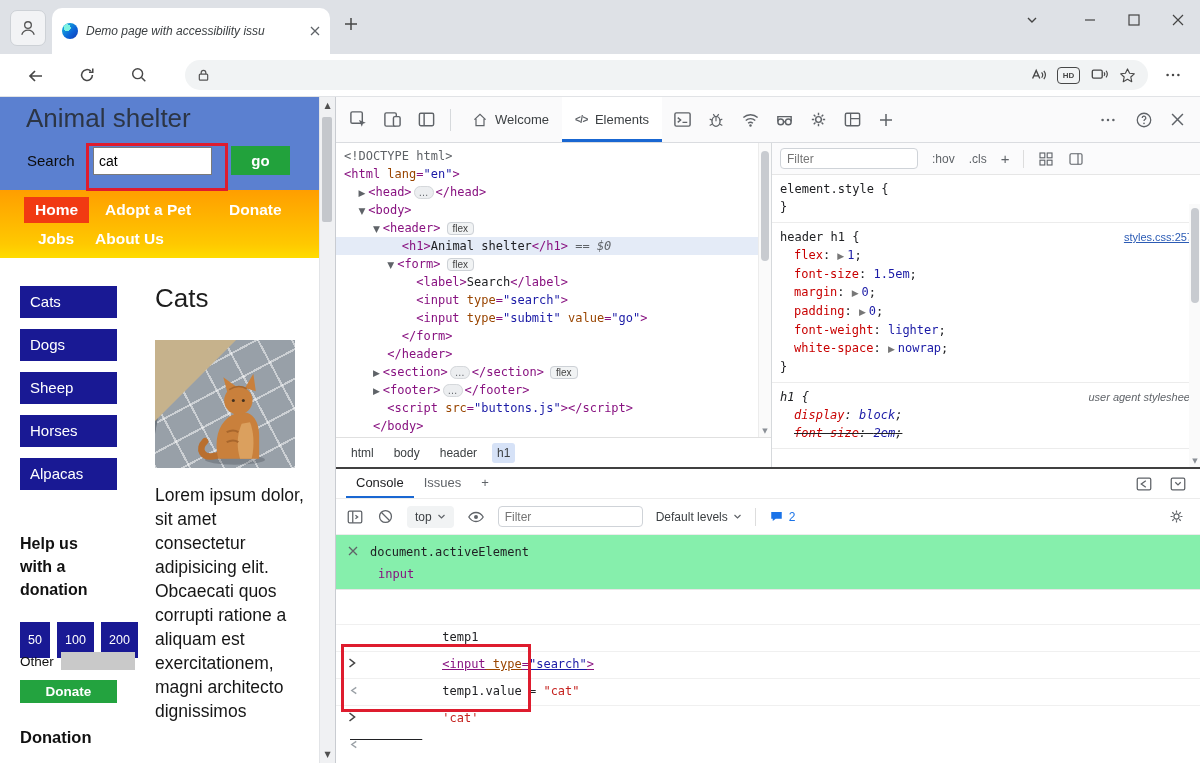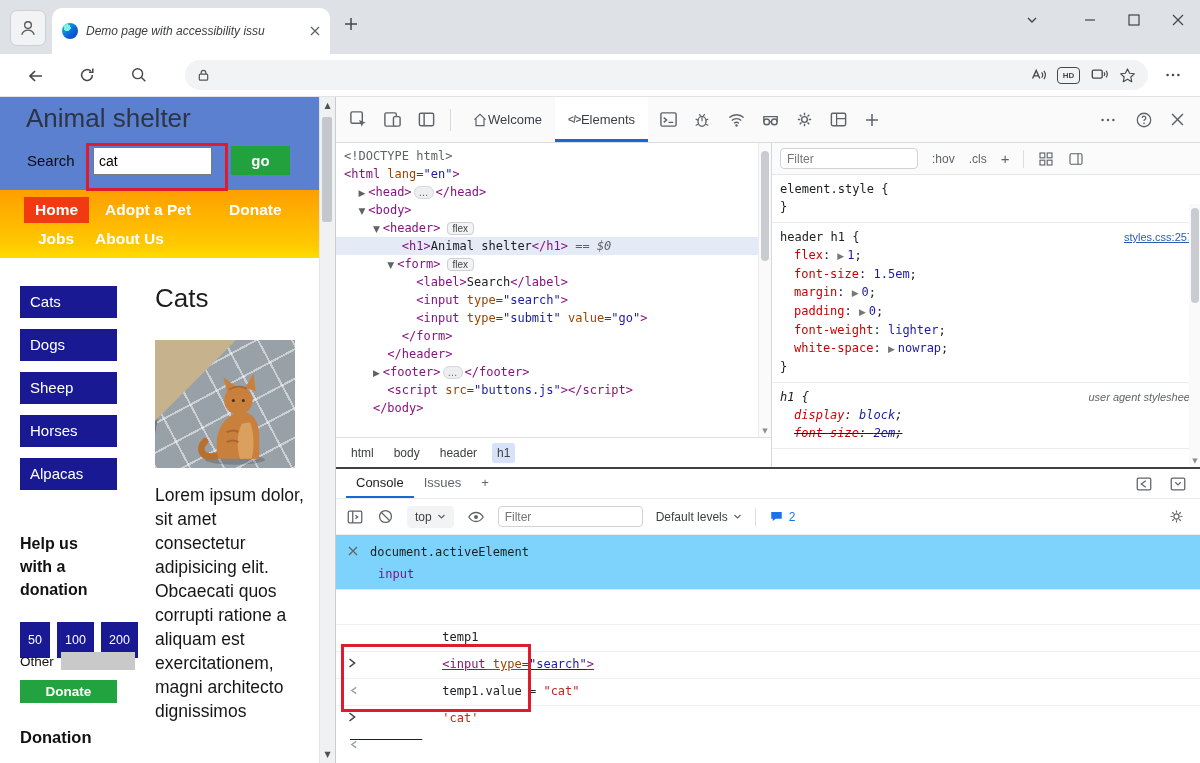--- a/index.html
+++ b/index.html
@@ -75,21 +75,21 @@
   .page-scroll{position:absolute;right:0;top:0;width:16px;height:666px;background:#f0f1f3;border-left:1px solid #e2e4e7;box-sizing:border-box;}
   .scroll-arrow{position:absolute;left:0;width:100%;text-align:center;font-size:8px;color:#505050;font-family:"DejaVu Sans",sans-serif;}
   .page-thumb{position:absolute;left:2px;top:20px;width:10px;height:105px;background:#c4c7cc;border-radius:2px;}
 
   
   .devtools{position:absolute;left:335px;top:97px;width:865px;height:666px;background:#fff;border-left:1px solid #c9ccd1;box-sizing:border-box;}
   .dt-toolbar{position:absolute;left:0;top:0;width:100%;height:46px;background:#fafafb;border-bottom:1px solid #dadce0;
     display:flex;align-items:center;box-sizing:border-box;padding-left:12px;}
   .dtb-ic{width:20px;height:20px;display:flex;align-items:center;justify-content:center;margin-right:14px;}
   .dtb-sep{width:1px;height:22px;background:#d6d9dc;margin:0 8px 0 0;}
-  .dt-tab{height:100%;display:flex;align-items:center;padding:0 13px;font-size:13px;color:#3c4043;
+  .dt-tab{height:100%;display:flex;align-items:center;gap:7px;padding:0 13px;font-size:13px;color:#3c4043;
     border-bottom:3px solid transparent;box-sizing:border-box;padding-top:3px;}
   .dt-tab.active{background:#fff;border-bottom-color:#1967d2;}
   .code-glyph{font-size:10px;font-weight:bold;color:#5f6368;letter-spacing:-0.5px;}
   .dt-right{margin-left:auto;display:flex;gap:18px;padding-right:16px;align-items:center;}
 
   .elements-tree{position:absolute;left:0;top:46px;width:435px;height:294px;overflow:hidden;padding-top:4px;box-sizing:border-box;}
   .tree-row{white-space:pre;font-family:"DejaVu Sans Mono",monospace;font-size:12px;line-height:18px;height:18px;
     padding-left:8px;overflow:hidden;}
   .tree-row.sel{background:#e4ebf7;}
   .tk-doc{color:#5f6368;}
@@ -147,21 +147,21 @@
     font-size:13px;color:#5f6368;box-sizing:border-box;}
   .ctab{height:100%;display:flex;align-items:center;padding:0 10px;border-bottom:2px solid transparent;box-sizing:border-box;}
   .ctab.active{color:#202124;border-bottom-color:#1967d2;}
   .ctabs-right{margin-left:auto;display:flex;gap:16px;padding-right:14px;}
   .console-toolbar{height:36px;display:flex;align-items:center;gap:13px;padding:0 10px;border-bottom:1px solid #ececec;box-sizing:border-box;}
   .dd{display:flex;align-items:center;gap:5px;font-size:12px;color:#3c4043;}
   .dd.boxed{background:#f1f3f4;border-radius:4px;height:22px;padding:0 8px;}
   .count-bubble{display:flex;align-items:center;gap:5px;color:#1a73e8;font-size:12px;}
   .ct-gear{margin-left:auto;}
   .messages{font-family:"DejaVu Sans Mono",monospace;font-size:12px;color:#202124;}
-  .live-block{position:relative;padding:6px 0 4px;border-bottom:1px solid #e6e6e6;background:#7dd3fc;}
+  .live-block{position:relative;padding:6px 0 4px;border-bottom:1px solid #e6e6e6;background:#86efac;}
   .live-row1{padding-left:34px;line-height:22px;position:relative;}
   .live-x{position:absolute;left:12px;top:5px;}
   .live-row2{padding-left:42px;line-height:22px;}
   .msg-gap{height:8px;}
   .crow{position:relative;height:26px;line-height:26px;padding-left:34px;border-bottom:1px solid #f0f0f0;white-space:pre;}
   .crow .chev{position:absolute;left:12px;top:8px;}
   .crow .retchev{position:absolute;left:14px;top:9px;}
   .linkish span{text-decoration:underline;}
 
   
@@ -439,20 +439,21 @@
       <div class="tree-row"><span class="tk-ind">  </span><span class="tk-arr">▶ </span><span class="tk-tag">&lt;head&gt;</span><span class="tk-ell">…</span><span class="tk-tag">&lt;/head&gt;</span></div>
       <div class="tree-row"><span class="tk-ind">  </span><span class="tk-arr">▼ </span><span class="tk-tag">&lt;body&gt;</span></div>
       <div class="tree-row"><span class="tk-ind">    </span><span class="tk-arr">▼ </span><span class="tk-tag">&lt;header&gt;</span><span class="tk-badge">flex</span></div>
       <div class="tree-row sel"><span class="tk-ind">        </span><span class="tk-tag">&lt;h1&gt;</span><span class="tk-txt">Animal shelter</span><span class="tk-tag">&lt;/h1&gt;</span><span class="tk-eq"> == $0</span></div>
       <div class="tree-row"><span class="tk-ind">      </span><span class="tk-arr">▼ </span><span class="tk-tag">&lt;form&gt;</span><span class="tk-badge">flex</span></div>
       <div class="tree-row"><span class="tk-ind">          </span><span class="tk-tag">&lt;label&gt;</span><span class="tk-txt">Search</span><span class="tk-tag">&lt;/label&gt;</span></div>
       <div class="tree-row"><span class="tk-ind">          </span><span class="tk-tag">&lt;input</span><span class="tk-attr"> type</span><span class="tk-tag">=</span><span class="tk-val">"search"</span><span class="tk-tag">&gt;</span></div>
       <div class="tree-row"><span class="tk-ind">          </span><span class="tk-tag">&lt;input</span><span class="tk-attr"> type</span><span class="tk-tag">=</span><span class="tk-val">"submit"</span><span class="tk-attr"> value</span><span class="tk-tag">=</span><span class="tk-val">"go"</span><span class="tk-tag">&gt;</span></div>
       <div class="tree-row"><span class="tk-ind">        </span><span class="tk-tag">&lt;/form&gt;</span></div>
       <div class="tree-row"><span class="tk-ind">      </span><span class="tk-tag">&lt;/header&gt;</span></div>
+      <div class="tree-row"><span class="tk-ind">    </span><span class="tk-arr">▶ </span><span class="tk-tag">&lt;section&gt;</span><span class="tk-ell">…</span><span class="tk-tag">&lt;/section&gt;</span><span class="tk-badge">flex</span></div>
       <div class="tree-row"><span class="tk-ind">    </span><span class="tk-arr">▶ </span><span class="tk-tag">&lt;footer&gt;</span><span class="tk-ell">…</span><span class="tk-tag">&lt;/footer&gt;</span></div>
       <div class="tree-row"><span class="tk-ind">      </span><span class="tk-tag">&lt;script</span><span class="tk-attr"> src</span><span class="tk-tag">=</span><span class="tk-val">"buttons.js"</span><span class="tk-tag">&gt;</span><span class="tk-tag">&lt;/script&gt;</span></div>
       <div class="tree-row"><span class="tk-ind">    </span><span class="tk-tag">&lt;/body&gt;</span></div>
     </div>
     <div class="tree-scroll">
       <div class="tree-thumb"></div>
       <span class="scroll-arrow" style="bottom:2px;position:absolute;width:100%;text-align:center;font-size:7px;color:#8a8f96;">▼</span>
     </div>
 
     <div class="breadcrumb">

